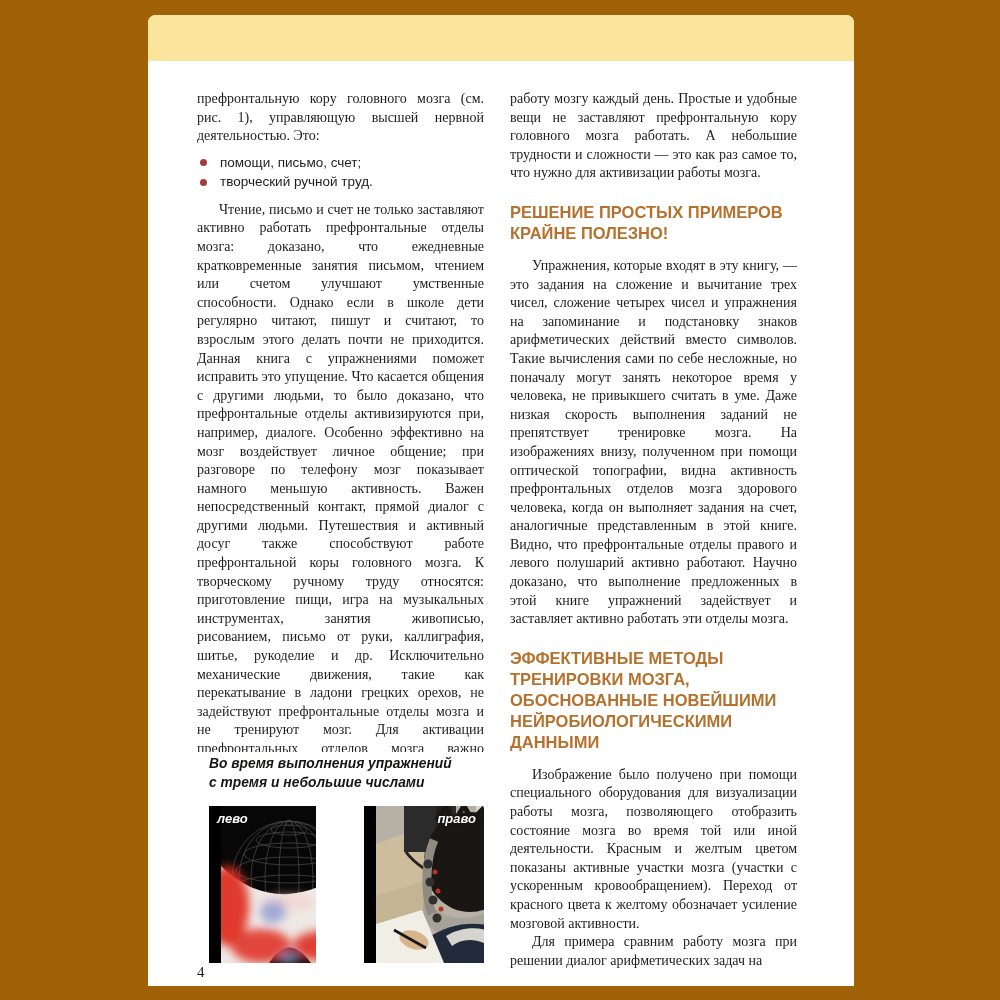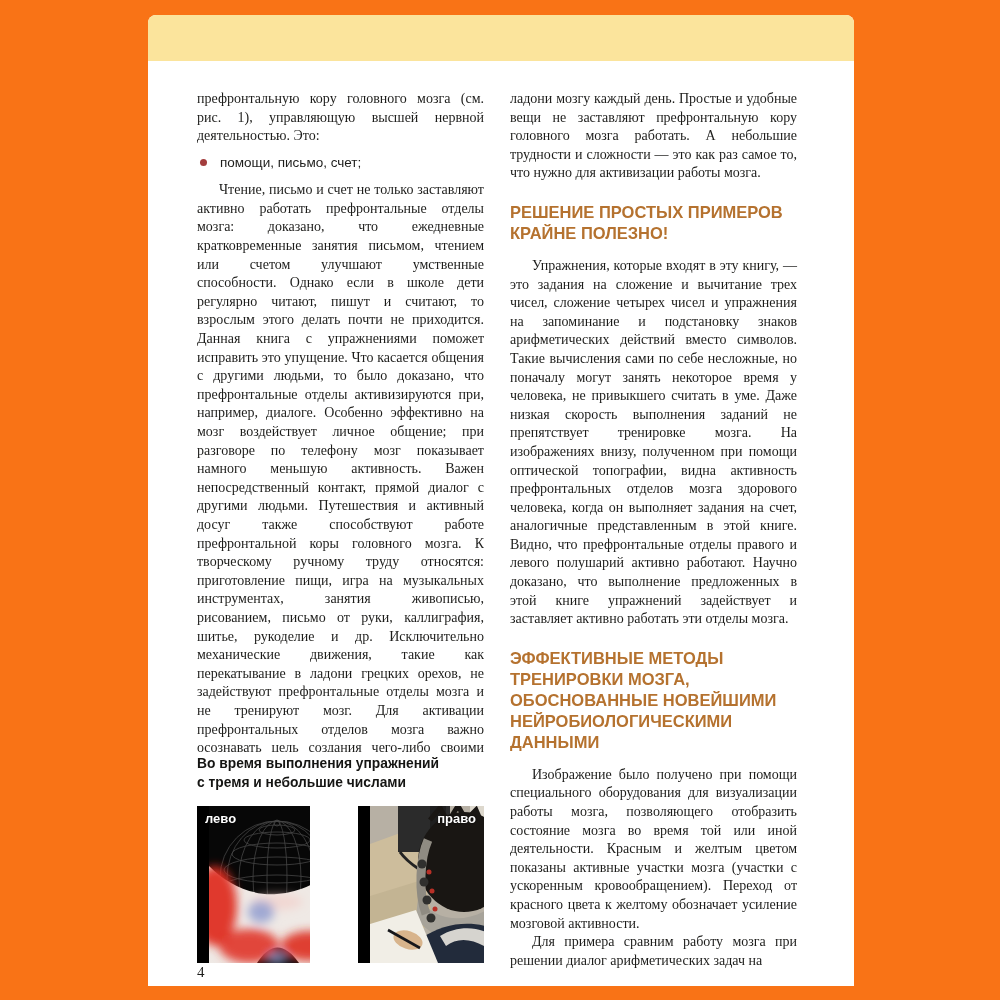--- a/index.html
+++ b/index.html
@@ -1,33 +1,33 @@
 <!DOCTYPE html>
 <html><head>
 <meta charset="utf-8">
 <style>
   html,body{margin:0;padding:0;background:#477050;}
-  .stage{position:relative;width:1000px;height:1000px;background:#f97316;overflow:hidden;
+  .stage{position:relative;width:1000px;height:1000px;background:#a16207;overflow:hidden;
          font-family:"Liberation Serif","DejaVu Serif",serif;}
   .book-page{position:absolute;left:148px;top:15px;width:706px;height:971px;
              background:#ffffff;border-radius:8px 8px 0 0;overflow:hidden;}
   .top-band{position:absolute;left:0;top:0;width:100%;height:46px;background:#fbe49c;}
   .content{position:absolute;left:49px;right:57px;top:60px;bottom:0;display:flex;gap:26px;}
   .col{position:relative;width:50%;}
   .flow{padding-top:15px;}
   .col-left .flow{max-height:662px;overflow:hidden;}
   p.body{margin:0;font-size:14px;line-height:18.6px;text-align:justify;color:#1d1d1b;}
   p.indent{text-indent:22px;}
   ul.bullets{list-style:none;margin:7px 0 9px 0;padding:0;}
   ul.bullets li{display:flex;align-items:center;font-family:"Liberation Sans","DejaVu Sans",sans-serif;
                 font-size:13.5px;line-height:19.5px;color:#1d1d1b;}
   .dot{flex:none;width:7px;height:7px;border-radius:50%;background:#a33d3d;margin:0 13px 0 3px;}
   h2.heading{font-family:"Liberation Sans","DejaVu Sans",sans-serif;font-weight:700;
              font-size:16.5px;line-height:21px;color:#b5722f;margin:19px 0 13px 0;}
-  .figure-abs{position:absolute;left:0;right:0;top:680px;}
+  .figure-abs{position:absolute;left:12px;right:0;top:680px;font-style:italic;}
   .fig-caption{font-family:"Liberation Sans","DejaVu Sans",sans-serif;font-weight:700;
                font-size:13.8px;line-height:18.5px;color:#151513;margin-bottom:14px;}
   .figure-row{display:flex;gap:8px;}
   .fig{position:relative;height:157px;overflow:hidden;background:#000;padding-left:12px;}
   .fig.left{width:137px;}
   .fig.right{width:156px;margin-left:40px;}
   .fig-label{position:absolute;top:5px;font-family:"Liberation Sans","DejaVu Sans",sans-serif;
              font-weight:700;font-size:13px;color:#ffffff;text-shadow:0 0 2px rgba(0,0,0,.8);}
   .fig-label.l{left:8px;}
   .fig-label.r{right:8px;}
@@ -42,20 +42,24 @@
 
     <div class="content">
 
       <div class="col col-left">
         <div class="flow">
           <p class="body">префронтальную кору головного мозга (см. рис. 1), управляющую высшей нервной деятельностью. Это:</p>
           <ul class="bullets">
             <li>
               <span class="dot"></span>
               <span>помощи, письмо, счет;</span>
+            </li>
+            <li>
+              <span class="dot"></span>
+              <span>творческий ручной труд.</span>
             </li>
           </ul>
           <p class="body indent">Чтение, письмо и счет не только заставляют активно работать префронтальные отделы мозга: доказано, что ежедневные кратковременные занятия письмом, чтением или счетом улучшают умственные способности. Однако если в школе дети регулярно читают, пишут и считают, то взрослым этого делать почти не приходится. Данная книга с упражнениями поможет исправить это упущение. Что касается общения с другими людьми, то было доказано, что префронтальные отделы активизируются при, например, диалоге. Особенно эффективно на мозг воздействует личное общение; при разговоре по телефону мозг показывает намного меньшую активность. Важен непосредственный контакт, прямой диалог с другими людьми. Путешествия и активный досуг также способствуют работе префронтальной коры головного мозга. К творческому ручному труду относятся: приготовление пищи, игра на музыкальных инструментах, занятия живописью, рисованием, письмо от руки, каллиграфия, шитье, рукоделие и др. Исключительно механические движения, такие как перекатывание в ладони грецких орехов, не задействуют префронтальные отделы мозга и не тренируют мозг. Для активации префронтальных отделов мозга важно осознавать цель создания чего-либо своими руками. Постарайтесь освоить эту методику и как можно чаще давать</p>
         </div>
 
         <div class="figure-abs">
           <div class="fig-caption">
             <div>Во время выполнения упражнений</div>
             <div>с тремя и небольшие числами</div>
           </div>
@@ -131,21 +135,21 @@
               </svg>
               <span class="fig-label r">право</span>
             </div>
 
           </div>
         </div>
       </div>
 
       <div class="col col-right">
         <div class="flow">
-          <p class="body">ладони мозгу каждый день. Простые и удобные вещи не заставляют префронтальную кору головного мозга работать. А небольшие трудности и сложности — это как раз самое то, что нужно для активизации работы мозга.</p>
+          <p class="body">работу мозгу каждый день. Простые и удобные вещи не заставляют префронтальную кору головного мозга работать. А небольшие трудности и сложности — это как раз самое то, что нужно для активизации работы мозга.</p>
           <h2 class="heading">РЕШЕНИЕ ПРОСТЫХ ПРИМЕРОВ КРАЙНЕ ПОЛЕЗНО!</h2>
           <p class="body indent">Упражнения, которые входят в эту книгу, — это задания на сложение и вычитание трех чисел, сложение четырех чисел и упражнения на запоминание и подстановку знаков арифметических действий вместо символов. Такие вычисления сами по себе несложные, но поначалу могут занять некоторое время у человека, не привыкшего считать в уме. Даже низкая скорость выполнения заданий не препятствует тренировке мозга. На изображениях внизу, полученном при помощи оптической топографии, видна активность префронтальных отделов мозга здорового человека, когда он выполняет задания на счет, аналогичные представленным в этой книге. Видно, что префронтальные отделы правого и левого полушарий активно работают. Научно доказано, что выполнение предложенных в этой книге упражнений задействует и заставляет активно работать эти отделы мозга.</p>
           <h2 class="heading">ЭФФЕКТИВНЫЕ МЕТОДЫ ТРЕНИРОВКИ МОЗГА, ОБОСНОВАННЫЕ НОВЕЙШИМИ НЕЙРОБИОЛОГИЧЕСКИМИ ДАННЫМИ</h2>
           <p class="body indent">Изображение было получено при помощи специального оборудования для визуализации работы мозга, позволяющего отобразить состояние мозга во время той или иной деятельности. Красным и желтым цветом показаны активные участки мозга (участки с ускоренным кровообращением). Переход от красного цвета к желтому обозначает усиление мозговой активности.</p>
           <p class="body indent">Для примера сравним работу мозга при решении диалог арифметических задач на</p>
         </div>
       </div>
 
     </div>
 

